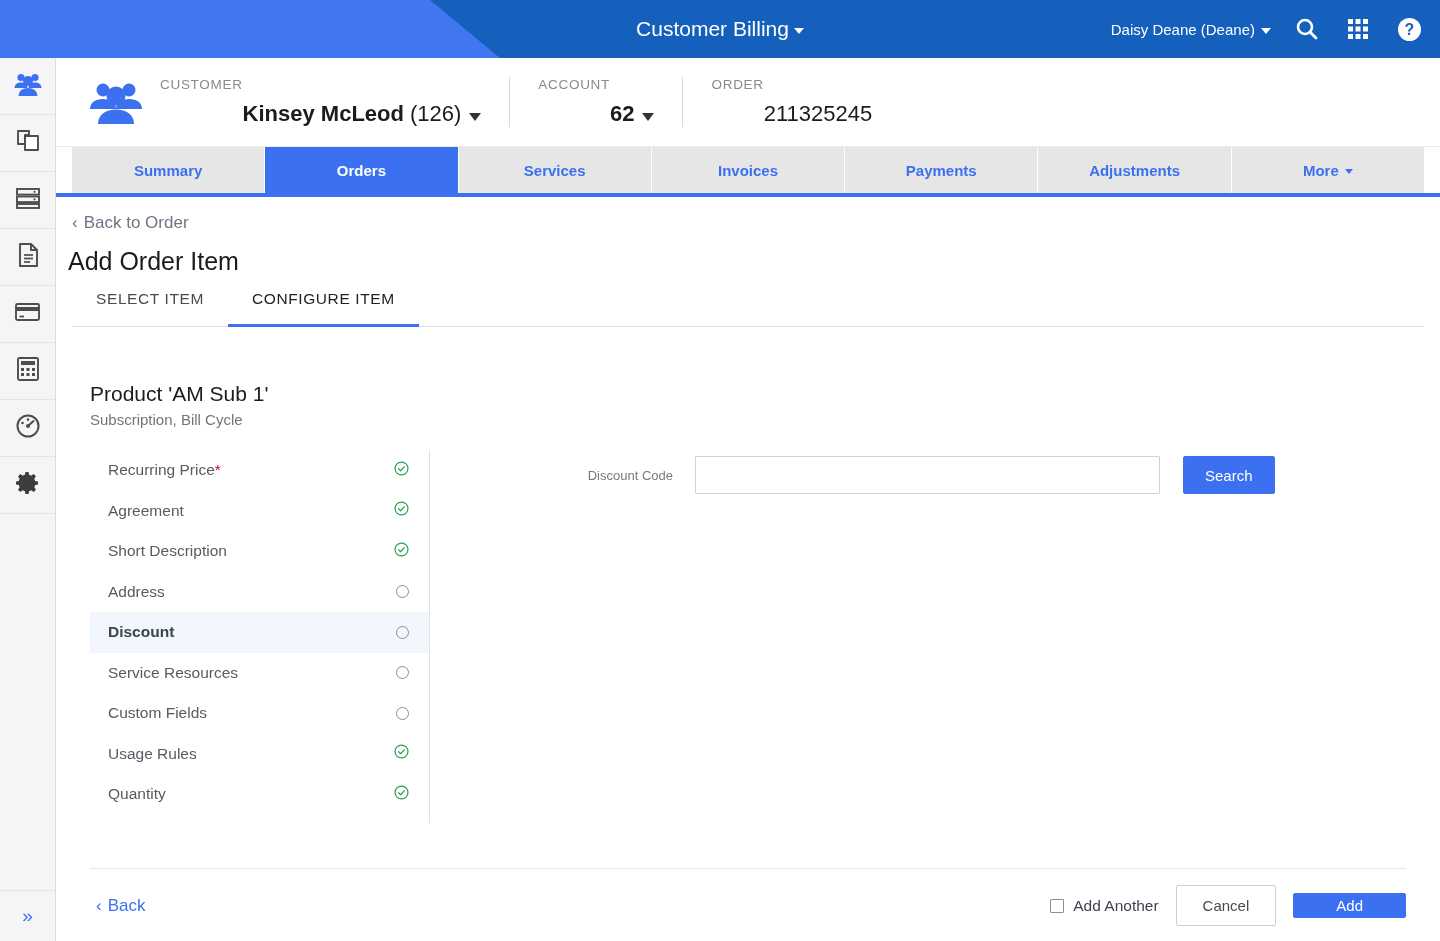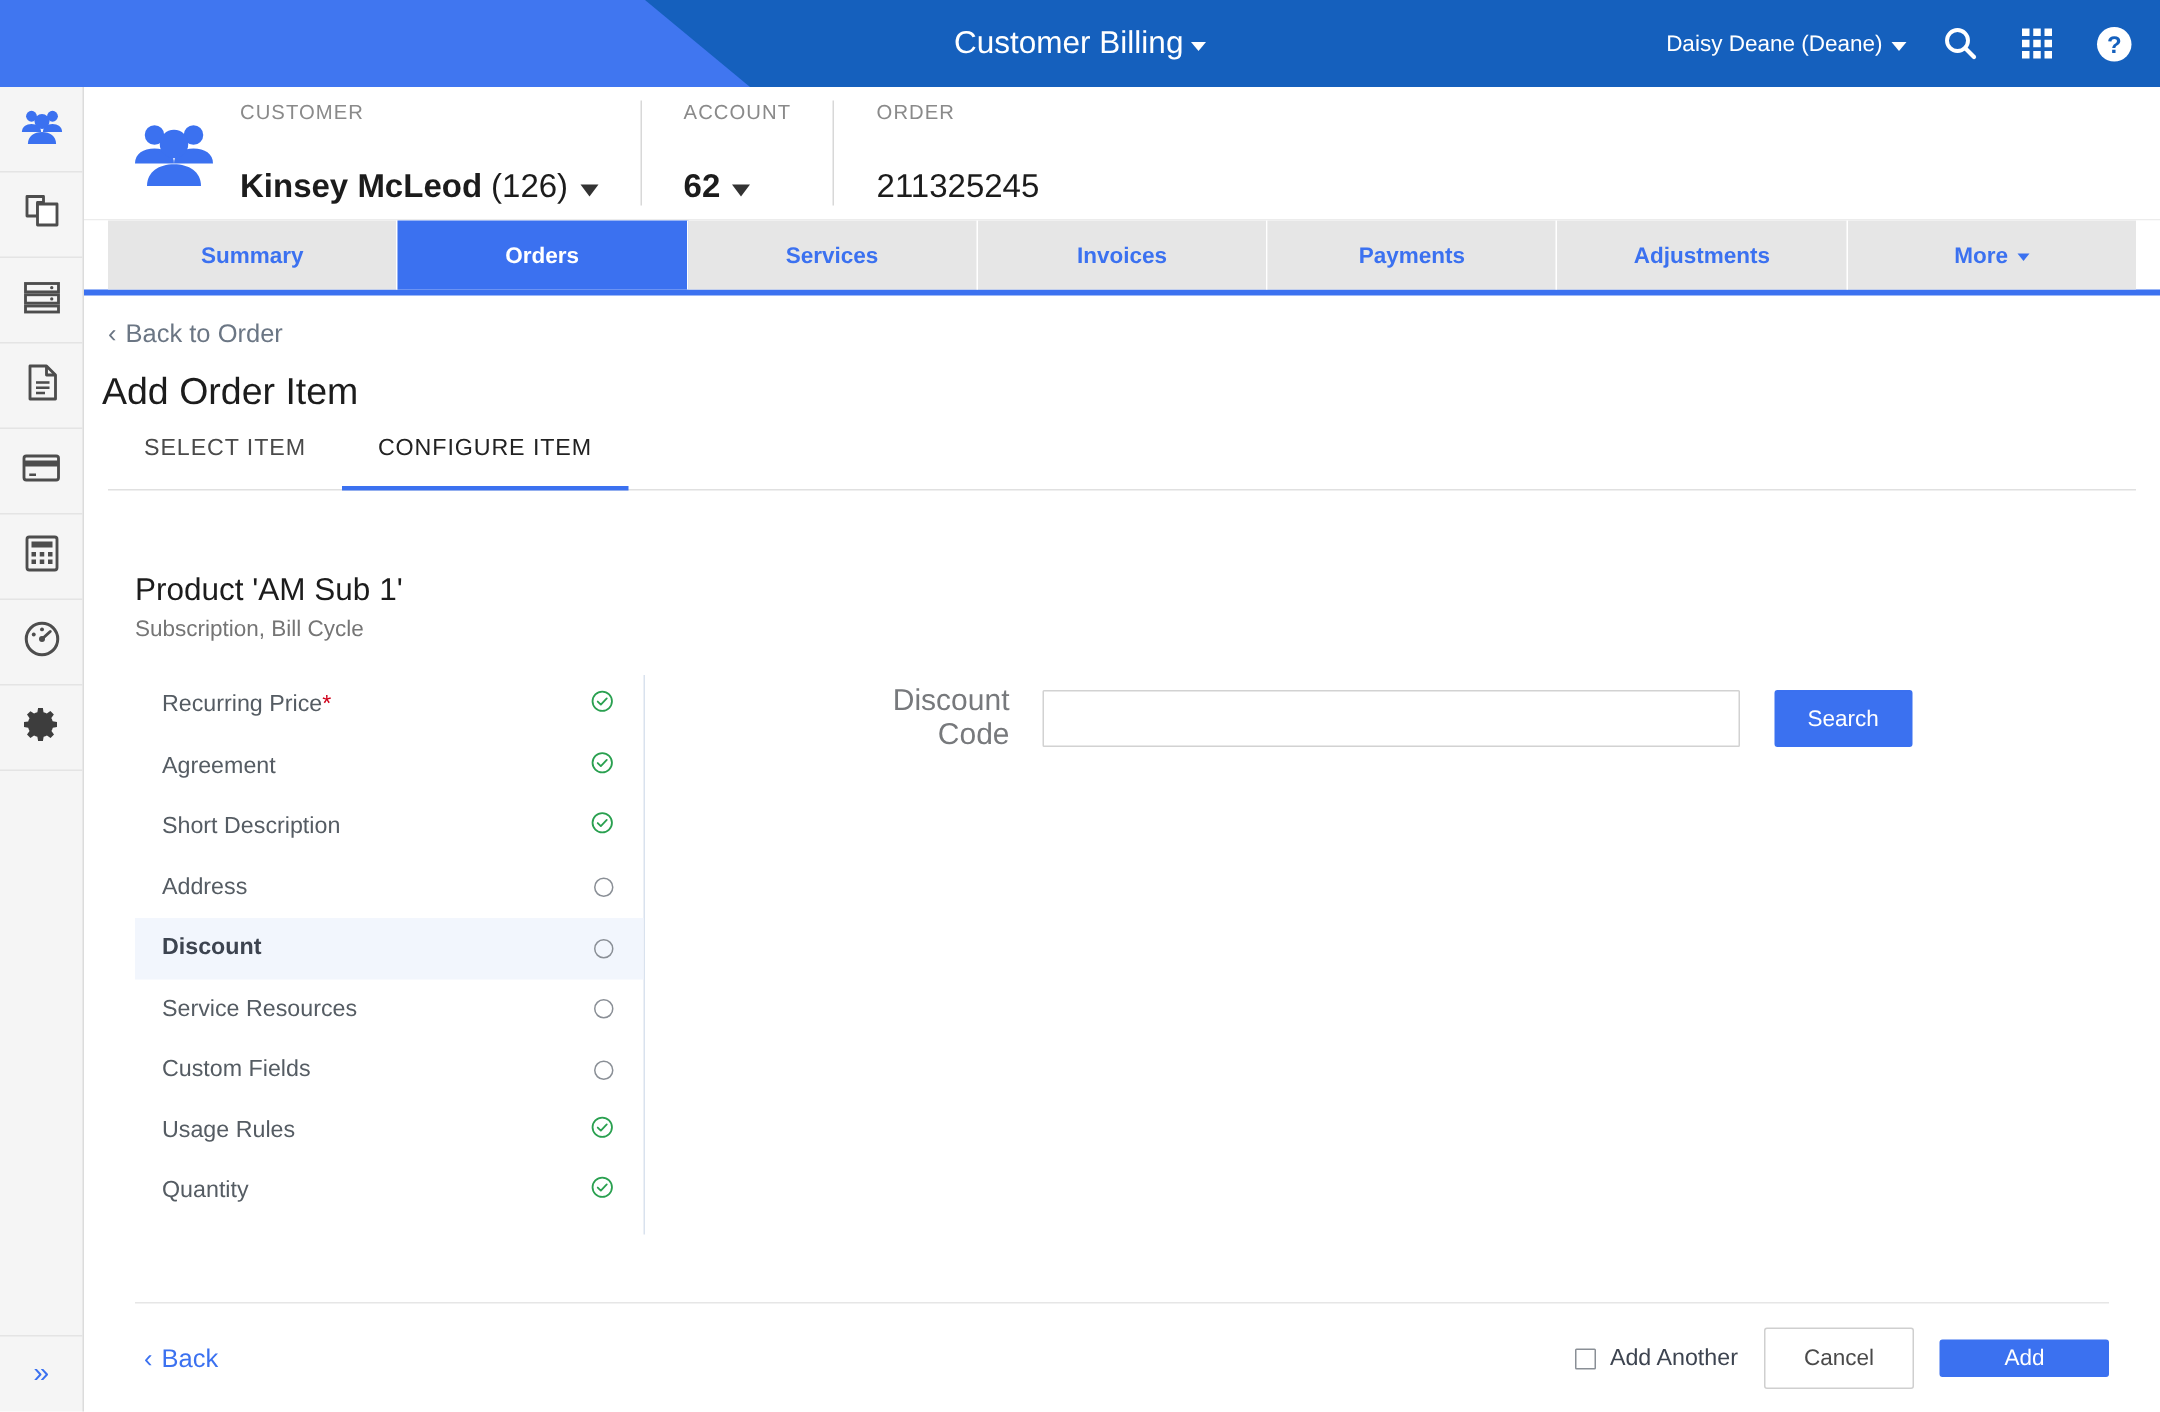--- a/index.html
+++ b/index.html
@@ -82,21 +82,21 @@
     position: absolute; left: 56px; top: 58px;
     width: 1384px; height: 883px; background: #fff;
   }
 
   
   .crumb {
     height: 89px; display: flex; align-items: center;
     padding-left: 32px; border-bottom: 1px solid #ececec;
   }
   .crumb-icon { margin-right: 16px; display:flex; align-items:center; }
-  .crumb-cell { display: flex; flex-direction: column; justify-content: center; padding-right: 28px; }
+  .crumb-cell { display: flex; flex-direction: row; justify-content: center; padding-right: 28px; }
   .crumb-cell.sep { border-left: 1px solid #d8d8d8; padding-left: 28px; }
   .crumb-label {
     font-size: 13.5px; color: #8a8a8a; letter-spacing: .7px;
     text-transform: uppercase; margin-bottom: 5px;
   }
   .crumb-value { font-size: 22px; color: #1c1c1c; display: flex; align-items: center; margin-top: 24px; }
   .crumb-value b { font-weight: bold; }
   .crumb-value .muted { font-weight: normal; }
   .caret-dark {
     width: 0; height: 0; border-left: 6px solid transparent;
@@ -166,21 +166,21 @@
   .dot-done { width: 15px; height: 15px; }
   .dot-todo {
     width: 13px; height: 13px; border: 1.4px solid #8a8f96;
     border-radius: 50%;
   }
 
   
   .pane { flex: 1; padding-left: 130px; padding-top: 6px; }
   .field-row { display: flex; align-items: center; gap: 0; }
   .field-label {
-    width: 135px; text-align: right; font-size: 20px;
+    width: 135px; text-align: right; font-size: 13px;
     color: #77797c; padding-right: 22px;
   }
   .field-input {
     width: 465px; height: 38px; border: 1px solid #d2d2d2;
     background: #fff; font-size: 15px; padding: 0 9px;
     font-family: "Liberation Sans", sans-serif; color: #333;
     border-radius: 1px; outline: none;
   }
   .btn {
     font-family: "Liberation Sans", sans-serif; font-size: 15px;

